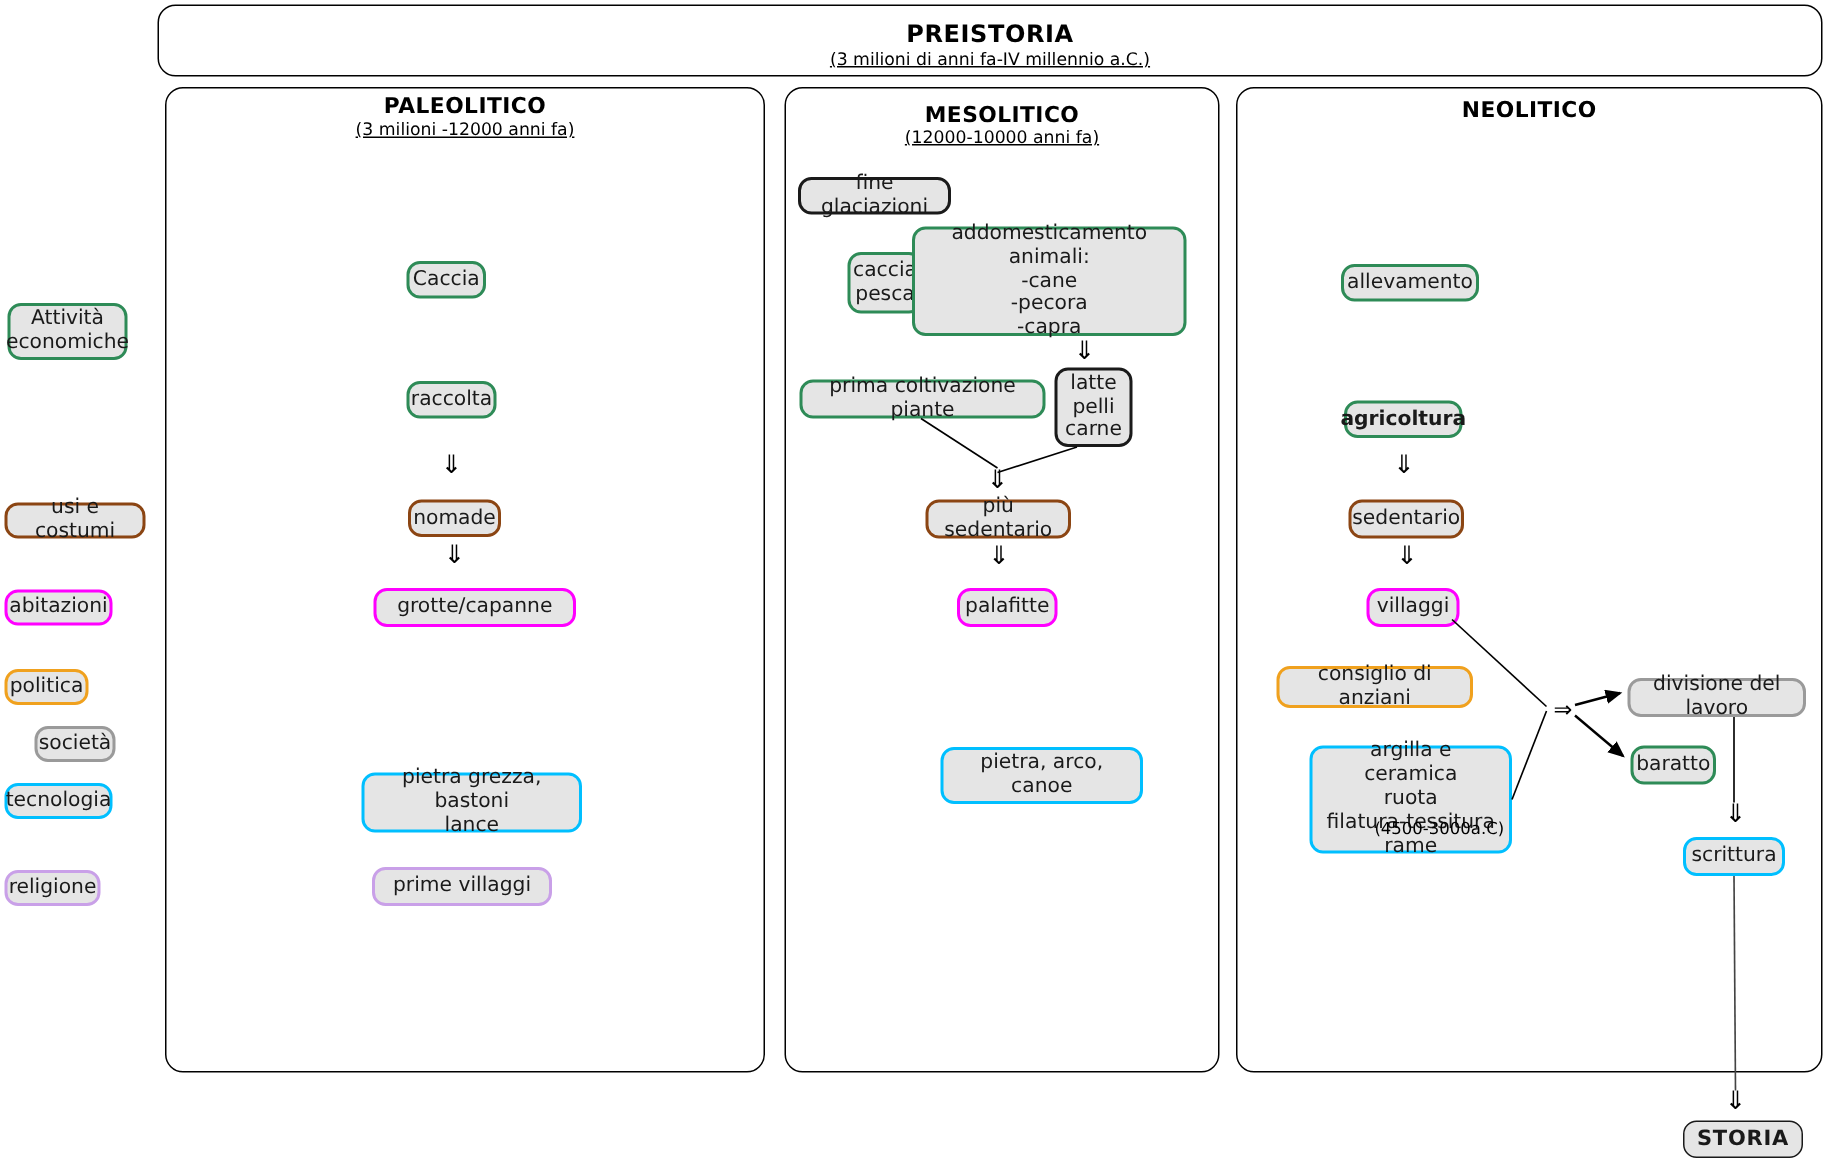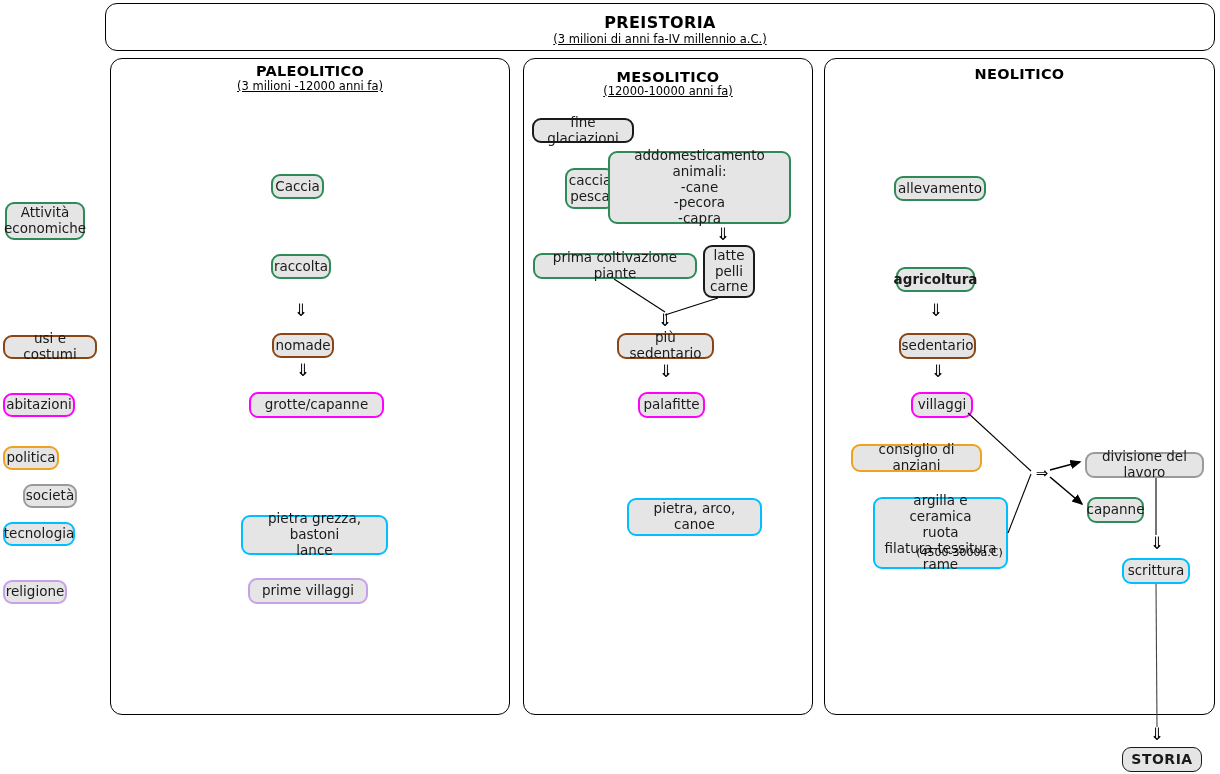--- a/index.html
+++ b/index.html
@@ -164,21 +164,21 @@
   <div class="node c-cyan" style="left:873px; top:497px; width:135px; height:72px; flex-direction:column;">
     <span style="display:inline">argilla e ceramica
 ruota
 filatura-tessitura
 rame </span>
   </div>
   <div class="small-note" style="position:absolute; left:873px; top:546px; width:135px; text-align:center;
               pointer-events:none; text-indent:38px;">(4500-3000a.C)</div>
 
   <div class="node c-gray" style="left:1085px; top:452px; width:119px; height:26px;">divisione del lavoro</div>
-  <div class="node c-green" style="left:1087px; top:497px; width:57px; height:26px;">capanne</div>
+  <div class="node c-green" style="left:1087px; top:497px; width:57px; height:26px;">baratto</div>
   <div class="node c-cyan" style="left:1122px; top:558px; width:68px; height:26px;">scrittura</div>
 
   <div class="dbl-arrow" style="left:1032px; top:466px; width:20px; font-size:15px;">⇒</div>
   <div class="dbl-arrow" style="left:1142px; top:535px; width:30px;">⇓</div>
   <div class="dbl-arrow" style="left:1142px; top:726px; width:30px;">⇓</div>
 
   <div class="node c-black bold-node" style="left:1122px; top:747px; width:80px; height:25px; border-width:1.6px;">STORIA</div>
 
   <svg class="svg-layer" viewBox="0 0 1220 774" xmlns="http://www.w3.org/2000/svg">
     <defs>

